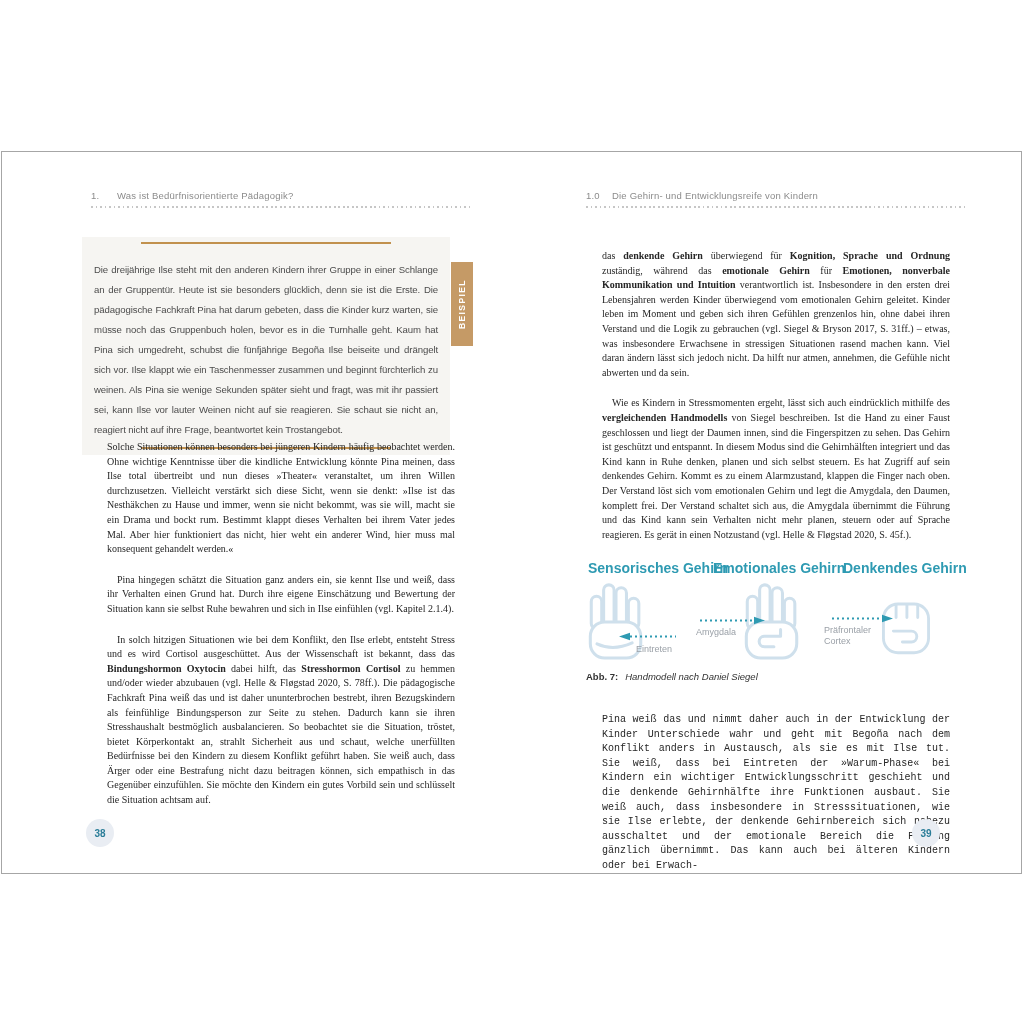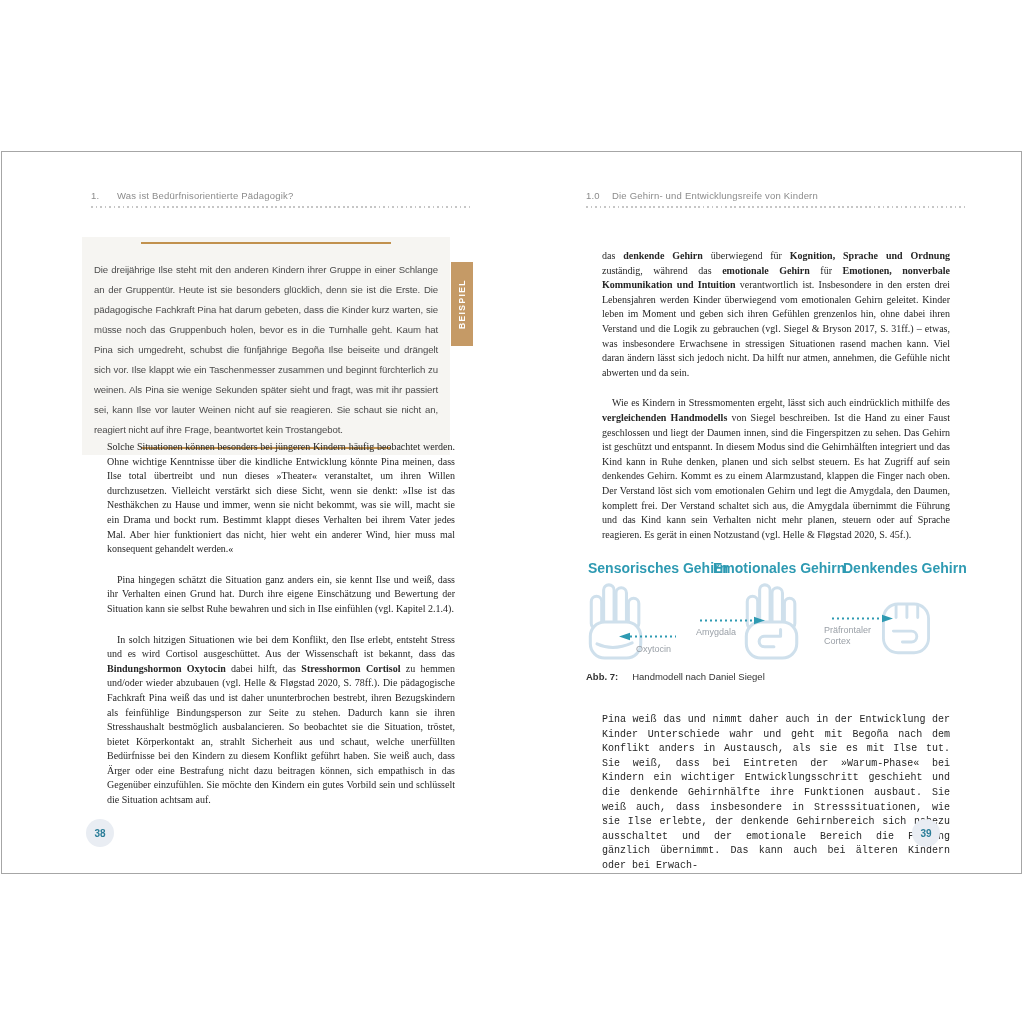--- a/index.html
+++ b/index.html
@@ -69,21 +69,21 @@
   .hand.h3{left:290px;top:26px;height:74px;}
   .arrow{position:absolute;height:9px;}
   .arrow.a1{left:30px;top:72px;width:60px;}
   .arrow.a2{left:114px;top:56px;width:68px;}
   .arrow.a3{left:246px;top:54px;width:64px;}
   .fig-label{position:absolute;font-size:9px;color:var(--label-gray);line-height:10.5px;}
   .fig-label.l1{left:50px;top:84px;}
   .fig-label.l2{left:110px;top:67px;text-align:center;}
   .fig-label.l3{left:238px;top:65px;width:62px;}
   .fig-caption{position:absolute;top:519px;left:0;font-size:9.5px;color:#333;}
-  .fig-caption .cap-text{margin-left:14px;}
+  .fig-caption .cap-text{margin-left:7px;font-style:italic;}
 
   .page-num{position:absolute;width:28px;height:28px;border-radius:50%;
       background:var(--page-circle-bg);color:var(--page-circle-text);
       display:flex;align-items:center;justify-content:center;
       font-size:10px;font-weight:bold;}
   .page-num.pn-left{left:84px;top:667px;}
   .page-num.pn-right{left:910px;top:667px;}
 
   svg .hand-stroke{fill:#fff;stroke:var(--hand-outline);stroke-width:3.2;
       stroke-linejoin:round;stroke-linecap:round;}
@@ -171,21 +171,21 @@
       </svg>
       <svg class="arrow a2" viewBox="0 0 68 9">
         <line class="arr-line" x1="0" y1="4.5" x2="54" y2="4.5"></line>
         <polygon class="arr-head" points="65,4.5 54,0.8 54,8.2"></polygon>
       </svg>
       <svg class="arrow a3" viewBox="0 0 64 9">
         <line class="arr-line" x1="0" y1="4.5" x2="50" y2="4.5"></line>
         <polygon class="arr-head" points="61,4.5 50,0.8 50,8.2"></polygon>
       </svg>
 
-      <div class="fig-label l1">Oxytocin</div>
+      <div class="fig-label l1">Eintreten</div>
       <div class="fig-label l2">Amygdala</div>
       <div class="fig-label l3">Präfrontaler Cortex</div>
     </div>
 
     <div class="fig-caption">
       <span class="bold">Abb. 7:</span><span class="cap-text">Handmodell nach Daniel Siegel</span>
     </div>
 
     <div class="body body-right-2">
       <p class="para"><span>Pina weiß das und nimmt daher auch in der Entwicklung der Kinder Unterschiede wahr und geht mit Begoña nach dem Konflikt anders in Austausch, als sie es mit Ilse tut. Sie weiß, dass bei Eintreten der »Warum-Phase« bei Kindern ein wichtiger Entwicklungsschritt geschieht und die denkende Gehirnhälfte ihre Funktionen ausbaut. Sie weiß auch, dass insbesondere in Stresssituationen, wie sie Ilse erlebte, der denkende Gehirnbereich sich nahezu ausschaltet und der emotionale Bereich die Führung gänzlich übernimmt. Das kann auch bei älteren Kindern oder bei Erwach-</span></p>

